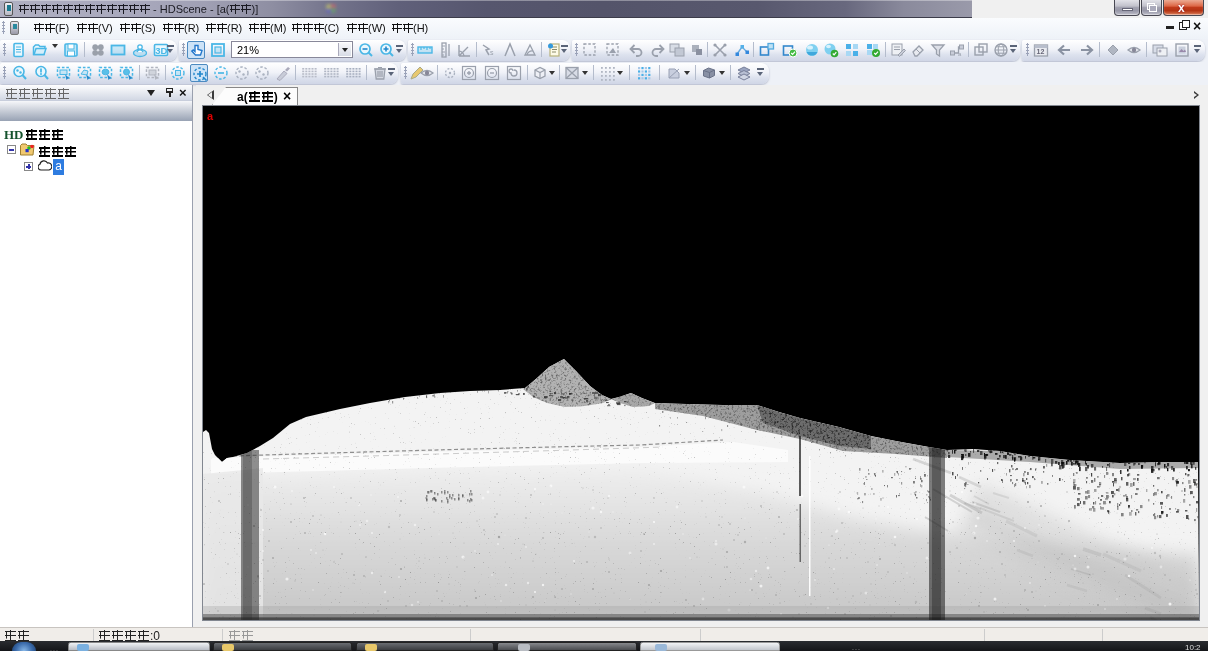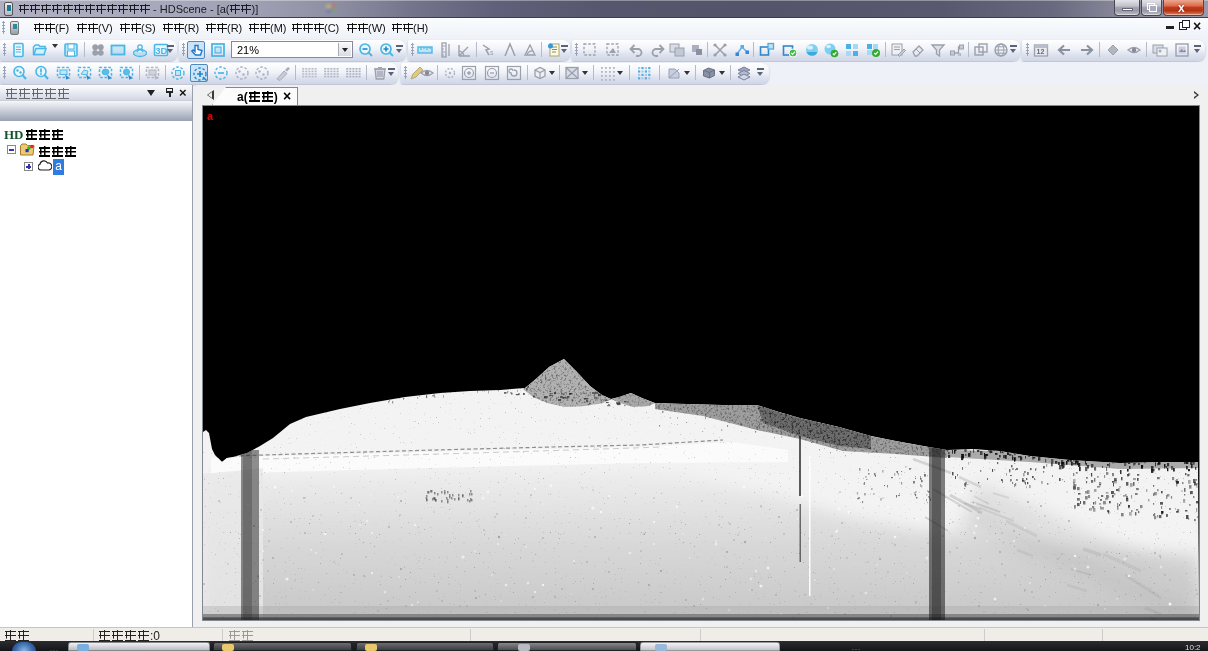--- a/index.html
+++ b/index.html
@@ -9,21 +9,21 @@
 background-image:linear-gradient(currentColor,currentColor),linear-gradient(currentColor,currentColor),linear-gradient(currentColor,currentColor),linear-gradient(currentColor,currentColor),linear-gradient(currentColor,currentColor);
 background-size:100% 1px,100% 1px,100% 1px,1px 100%,1px 60%;
 background-position:0 1px,0 5px,0 10px,5px 0,1px 40%;
 background-repeat:no-repeat;}
 .zhb{display:inline-block;width:11px;height:11px;margin:0 1px -1px 1px;
 background-image:linear-gradient(currentColor,currentColor),linear-gradient(currentColor,currentColor),linear-gradient(currentColor,currentColor),linear-gradient(currentColor,currentColor),linear-gradient(currentColor,currentColor);
 background-size:100% 2px,100% 1.5px,100% 2px,1.5px 100%,1.5px 60%;
 background-position:0 1px,0 5px,0 9px,5px 0,1px 40%;
 background-repeat:no-repeat;}
 
-#title{left:0;top:0;width:1208px;height:18px;
+#title{left:0;top:0;width:972px;height:18px;
 background:linear-gradient(90deg,#b0b0c2 0,#a8a8bc 14%,#a0a0b4 21%,#8e8ea2 28%,#74748c 34%,#60607a 41%,#56566e 50%,#54546a 62%,#58586e 78%,#68687e 87%,#8a8a9c 93%,#9a9aaa 100%);text-align:right;}
 #title .txt{position:absolute;left:18px;top:3px;color:#1a1a22;font-size:11px;}
 #title .txt .zh{width:10px;height:10px;margin:0 0.5px -1px 0.5px;}
 #title .tline{position:absolute;left:0;top:0;width:100%;height:1px;background:rgba(255,255,255,.35);}
 #title .bline{position:absolute;left:0;bottom:0;width:100%;height:1px;background:#3c3c4a;}
 
 .wbtn{position:absolute;top:0;height:16px;border:1px solid #484852;border-top:none;
 background:linear-gradient(#e2e2e8 0%,#c2c2cc 40%,#a2a2b0 50%,#9898a8 70%,#b8b8c4 100%);border-radius:0 0 4px 4px;box-shadow:inset 0 -1px 1px rgba(255,255,255,.5);}
 .wbtn.close{background:linear-gradient(#eca992 0%,#dd6847 40%,#c03a1a 50%,#b33414 70%,#d9764f 100%);}
 

